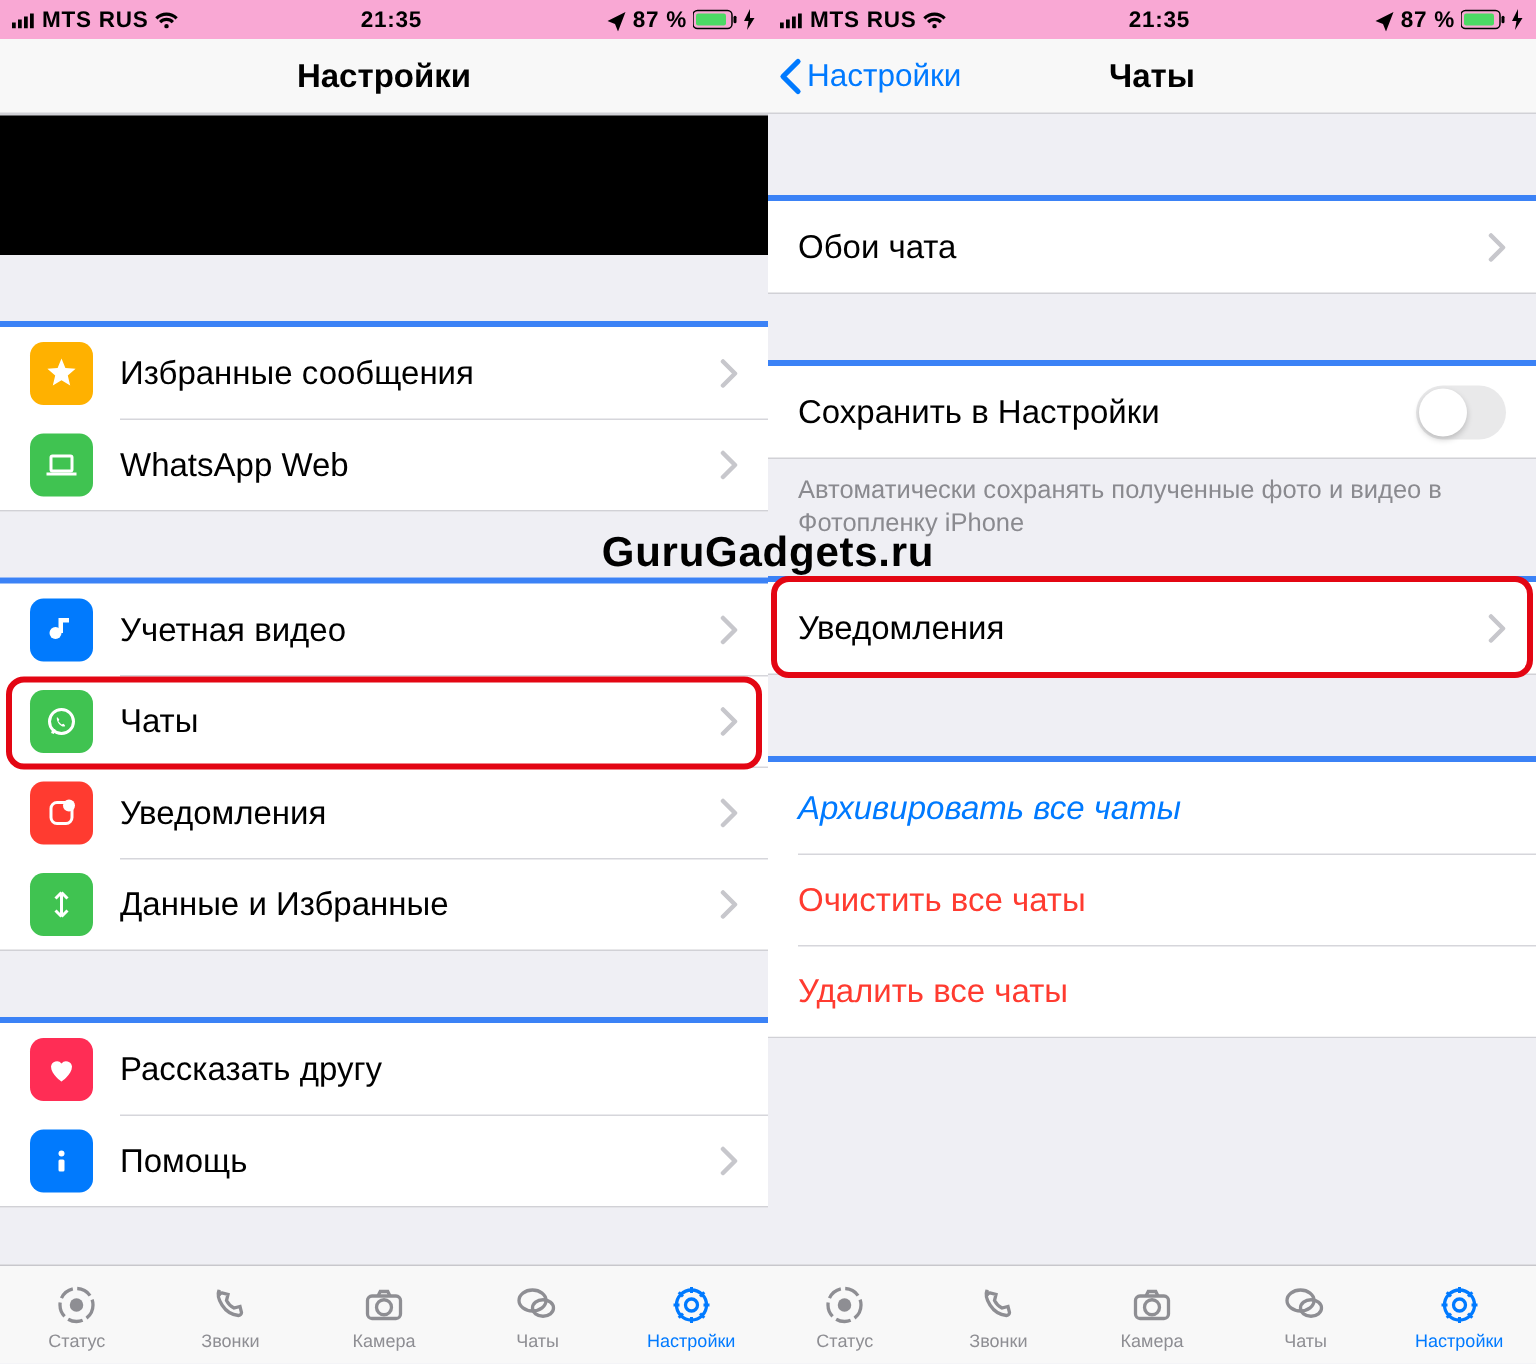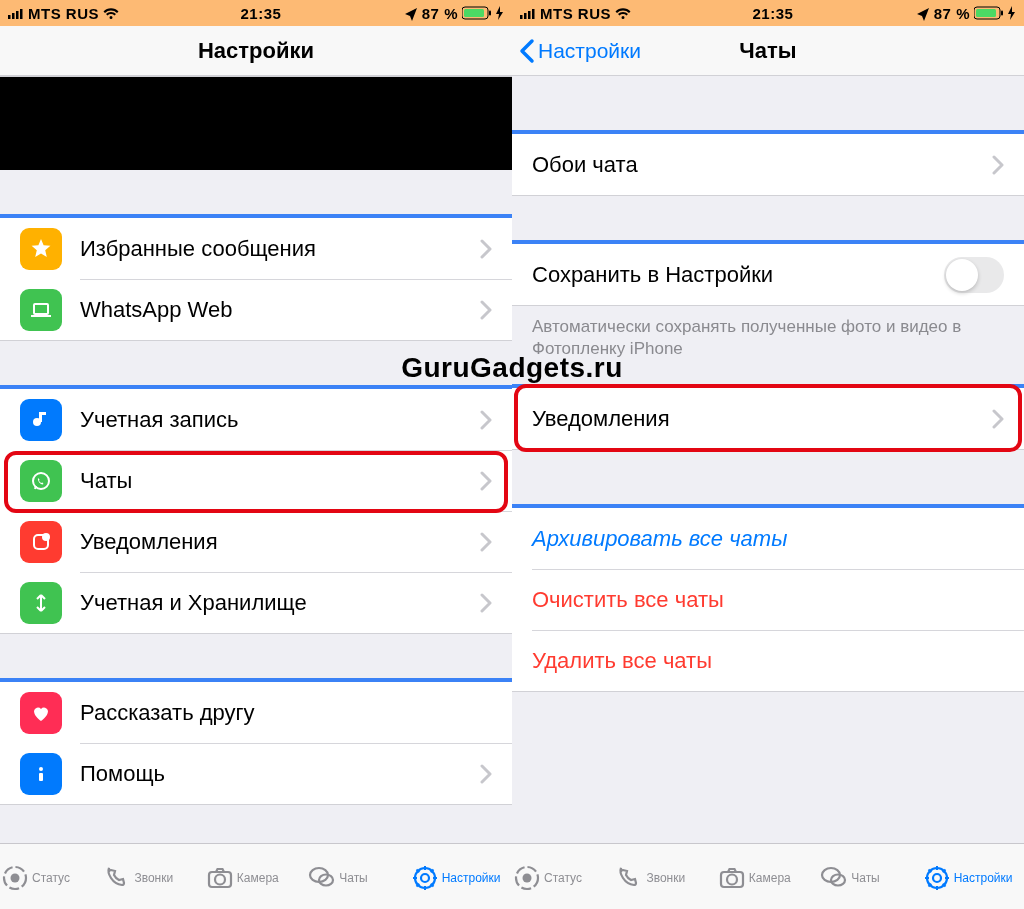--- a/index.html
+++ b/index.html
@@ -21,21 +21,21 @@
     height: 909px;
     background: #EFEFF4;
     display: flex;
     flex-direction: column;
     position: relative;
     overflow: hidden;
   }
   
   .status {
     height: 26px;
-    background: #fdba74;
+    background: #f9a8d4;
     display: flex;
     align-items: center;
     justify-content: space-between;
     padding: 0 8px;
     font-size: 15px;
     font-weight: 600;
     color: #000;
     letter-spacing: 0.5px;
   }
   .status .left, .status .right { display: flex; align-items: center; gap: 4px; }
@@ -171,21 +171,21 @@
     background: #F8F8F8;
     border-top: 1px solid #C8C7CC;
     display: flex;
     justify-content: space-around;
     align-items: center;
     padding: 4px 0 2px;
   }
   .tab {
     flex: 1;
     display: flex;
-    flex-direction: row;
+    flex-direction: column;
     align-items: center;
     gap: 2px;
     color: #8E8E93;
     font-size: 12px;
   }
   .tab.active { color: #007AFF; }
   .tab svg { display: block; }
   
   .watermark {
     position: absolute;
@@ -359,21 +359,21 @@
         </div>
       </div>
 
       <div class="group" style="position:relative;">
         <div class="row with-icon">
           <div class="icon-slot" style="background:#017AFD">
               <svg width="24" height="24">
                 <use href="#i-key"></use>
               </svg>
             </div>
-          <div class="label">Учетная запись</div>
+          <div class="label">Учетная видео</div>
           <svg class="chev">
               <use href="#i-chev"></use>
             </svg>
         </div>
         <div class="row with-icon">
           <div class="icon-slot" style="background:#40C351">
               <svg width="24" height="24">
                 <use href="#i-whatsapp"></use>
               </svg>
             </div>
@@ -392,21 +392,21 @@
           <svg class="chev">
               <use href="#i-chev"></use>
             </svg>
         </div>
         <div class="row with-icon">
           <div class="icon-slot" style="background:#40C351">
               <svg width="24" height="24">
                 <use href="#i-data"></use>
               </svg>
             </div>
-          <div class="label">Учетная и Хранилище</div>
+          <div class="label">Данные и Избранные</div>
           <svg class="chev">
               <use href="#i-chev"></use>
             </svg>
         </div>
         <div class="highlight" style="top:62px;left:4px;right:4px;height:62px;"></div>
       </div>
 
       <div class="group">
         <div class="row with-icon">
           <div class="icon-slot" style="background:#FF2D55">

